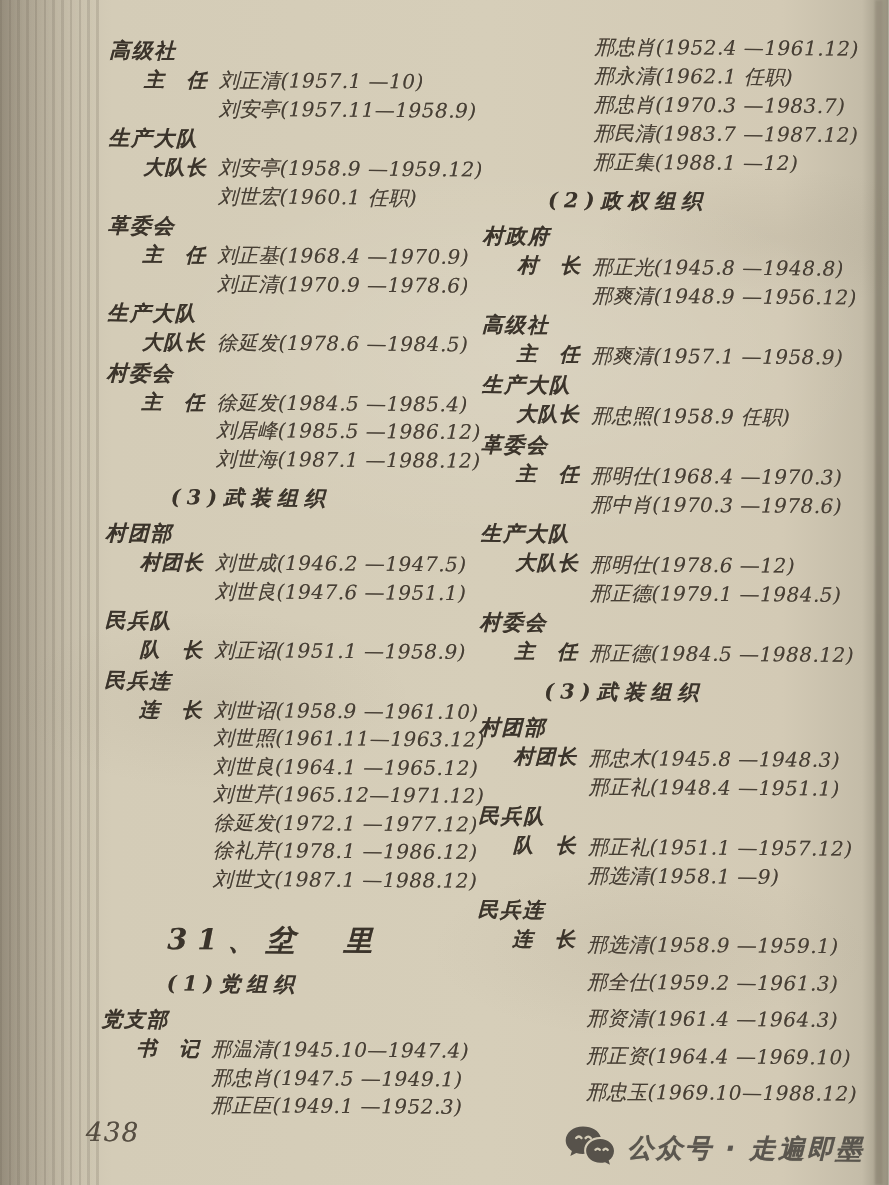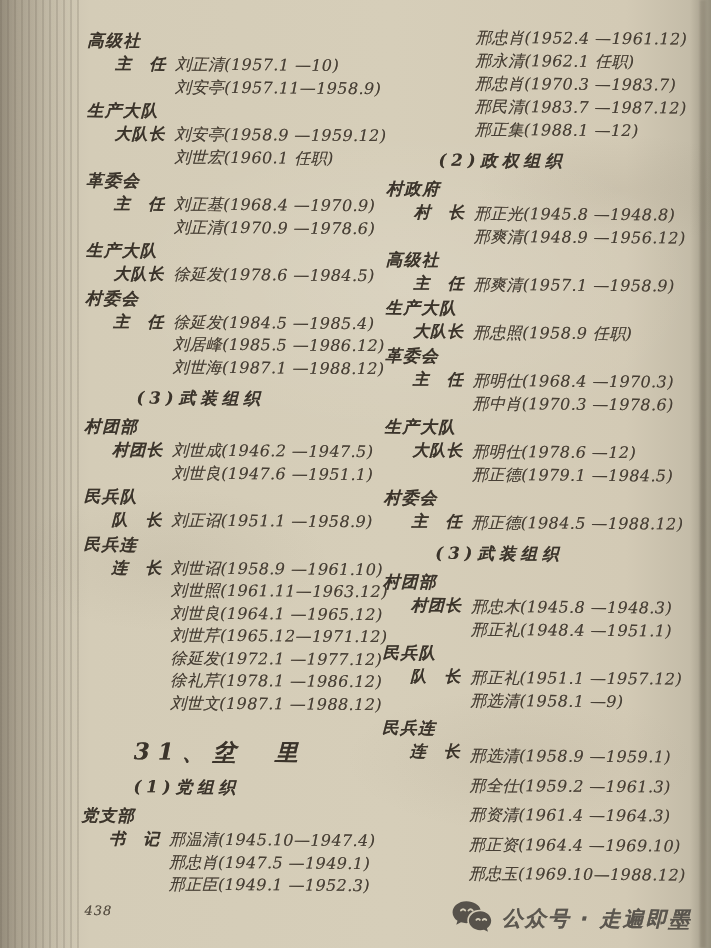--- a/index.html
+++ b/index.html
@@ -51,21 +51,21 @@
   .col-right .org:nth-last-child(-n+3){margin-top:6px;}
   .heading{
     font-weight:bold;font-size:16.5px;letter-spacing:5px;
     padding-left:52px;margin:9px 0 7px;color:#3b342b;white-space:nowrap;
   }
   .title{
     font-weight:bold;font-size:23px;letter-spacing:8px;
     padding-left:52px;margin:22px 0 9px;color:#3b342b;white-space:nowrap;
   }
   .page-number{
-    position:absolute;left:88px;bottom:28px;font-size:13px;
+    position:absolute;left:72px;bottom:28px;font-size:21px;
     letter-spacing:1px;color:#564e42;
   }
   .watermark{
     position:absolute;right:16px;bottom:14px;
     display:flex;align-items:center;gap:9px;
     color:#4b4741;opacity:0.88;
   }
   .wm-icon{display:block;}
   .wm-text{
     font-family:"DejaVu Sans","Liberation Sans",sans-serif;

